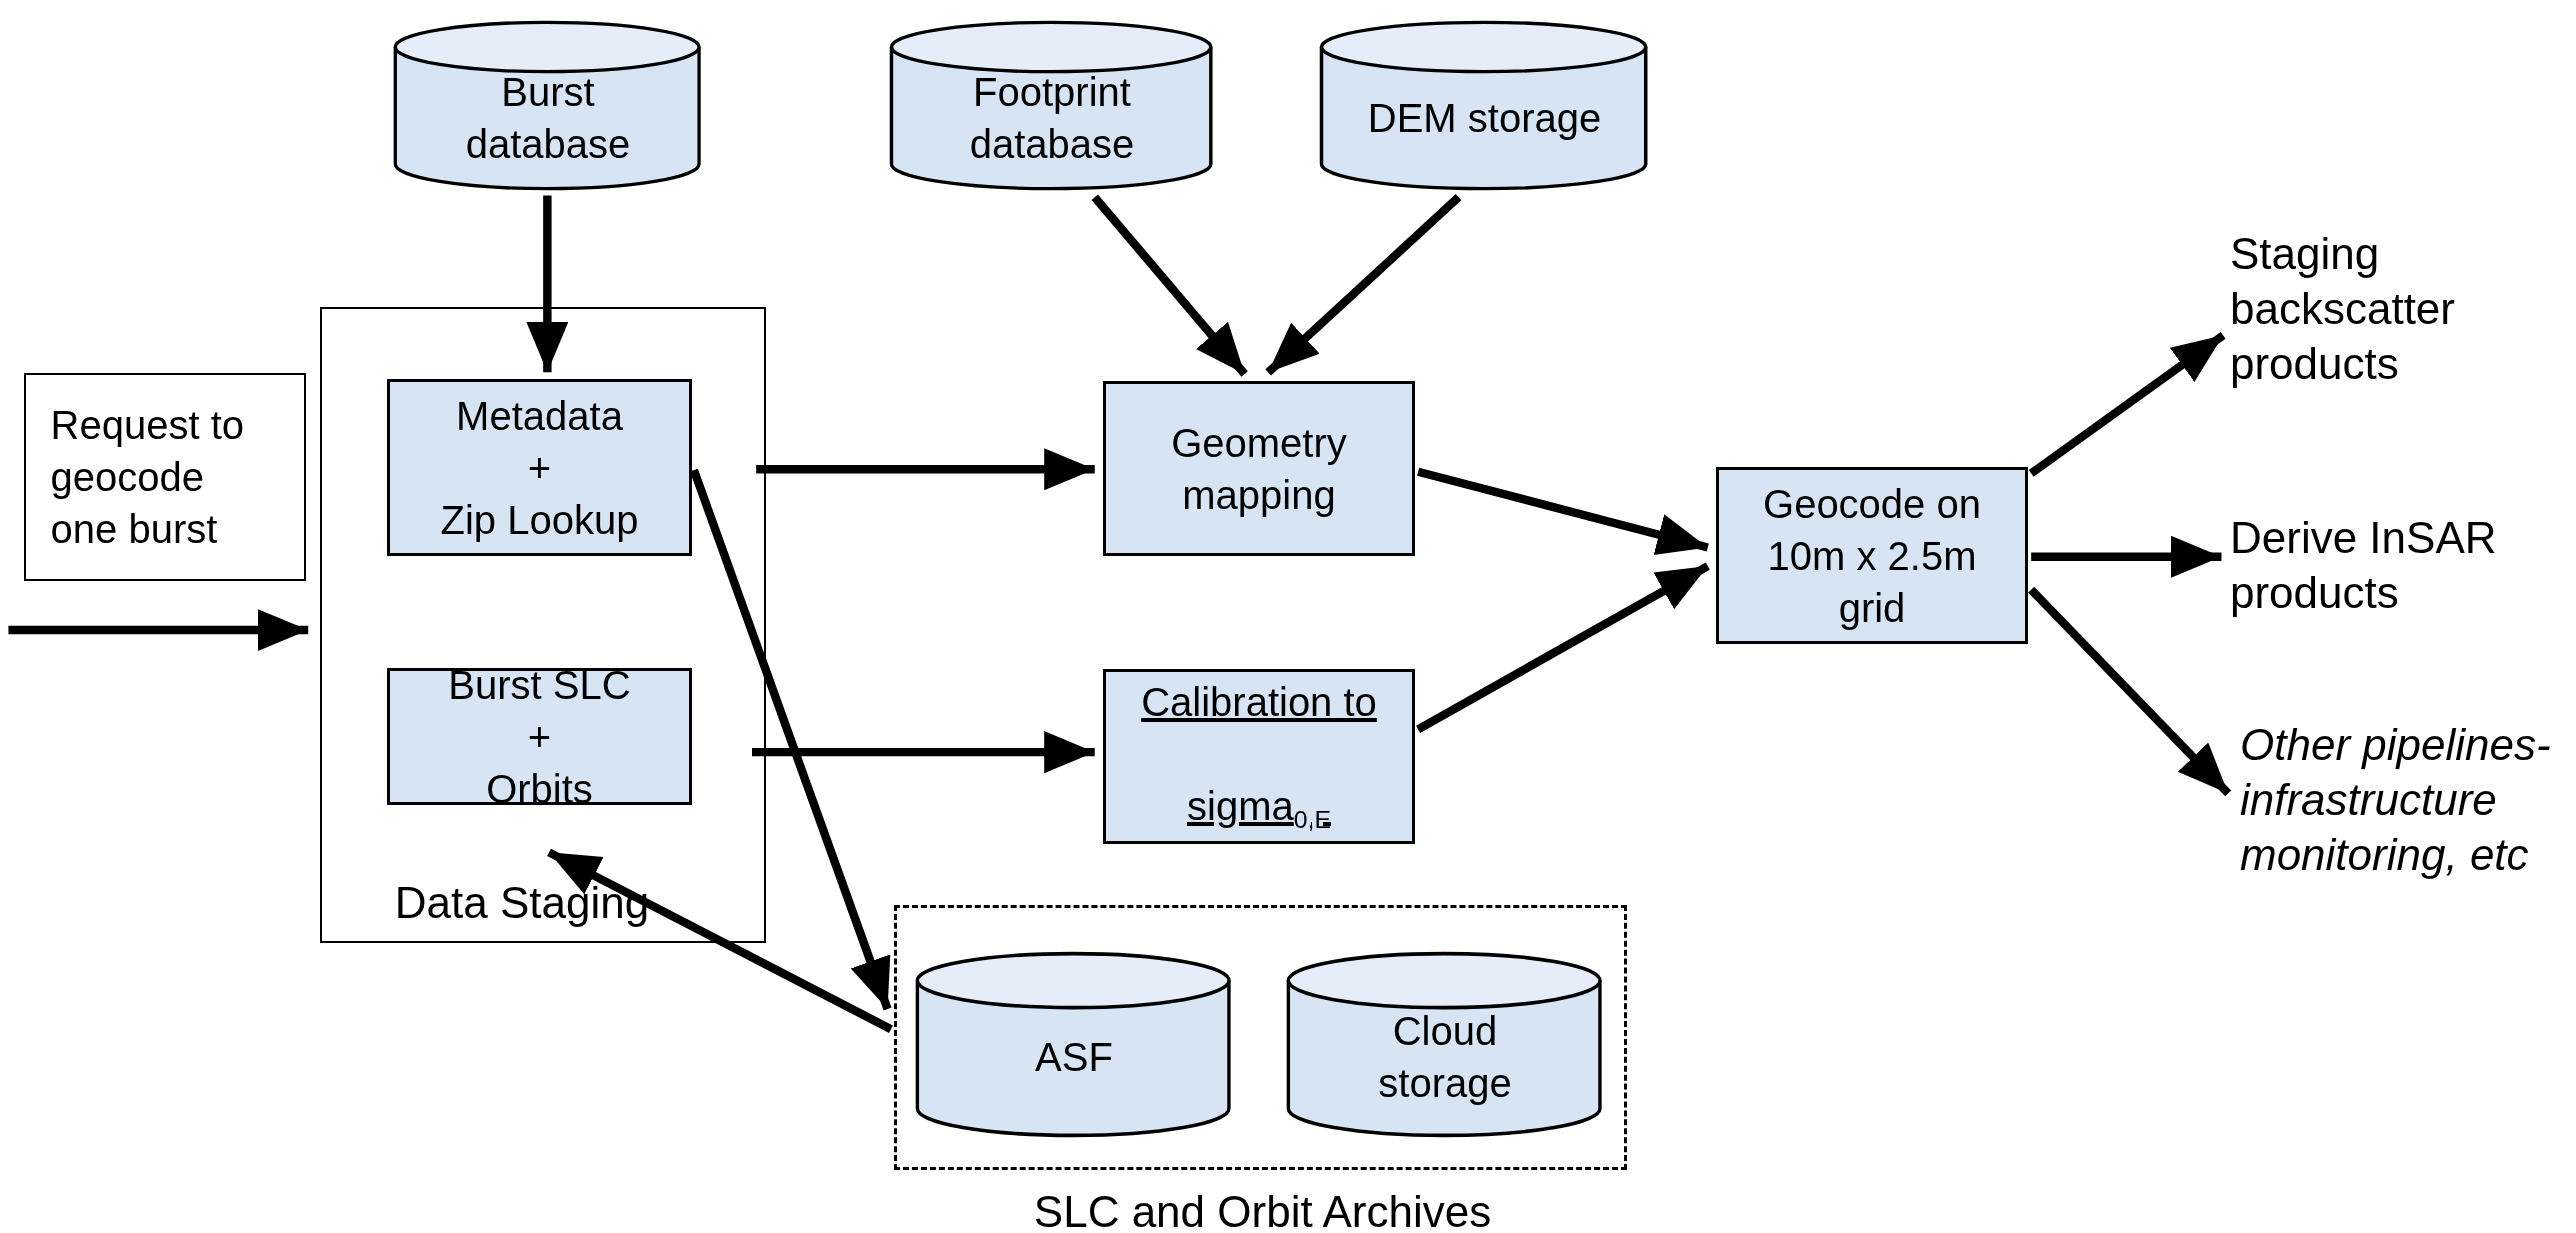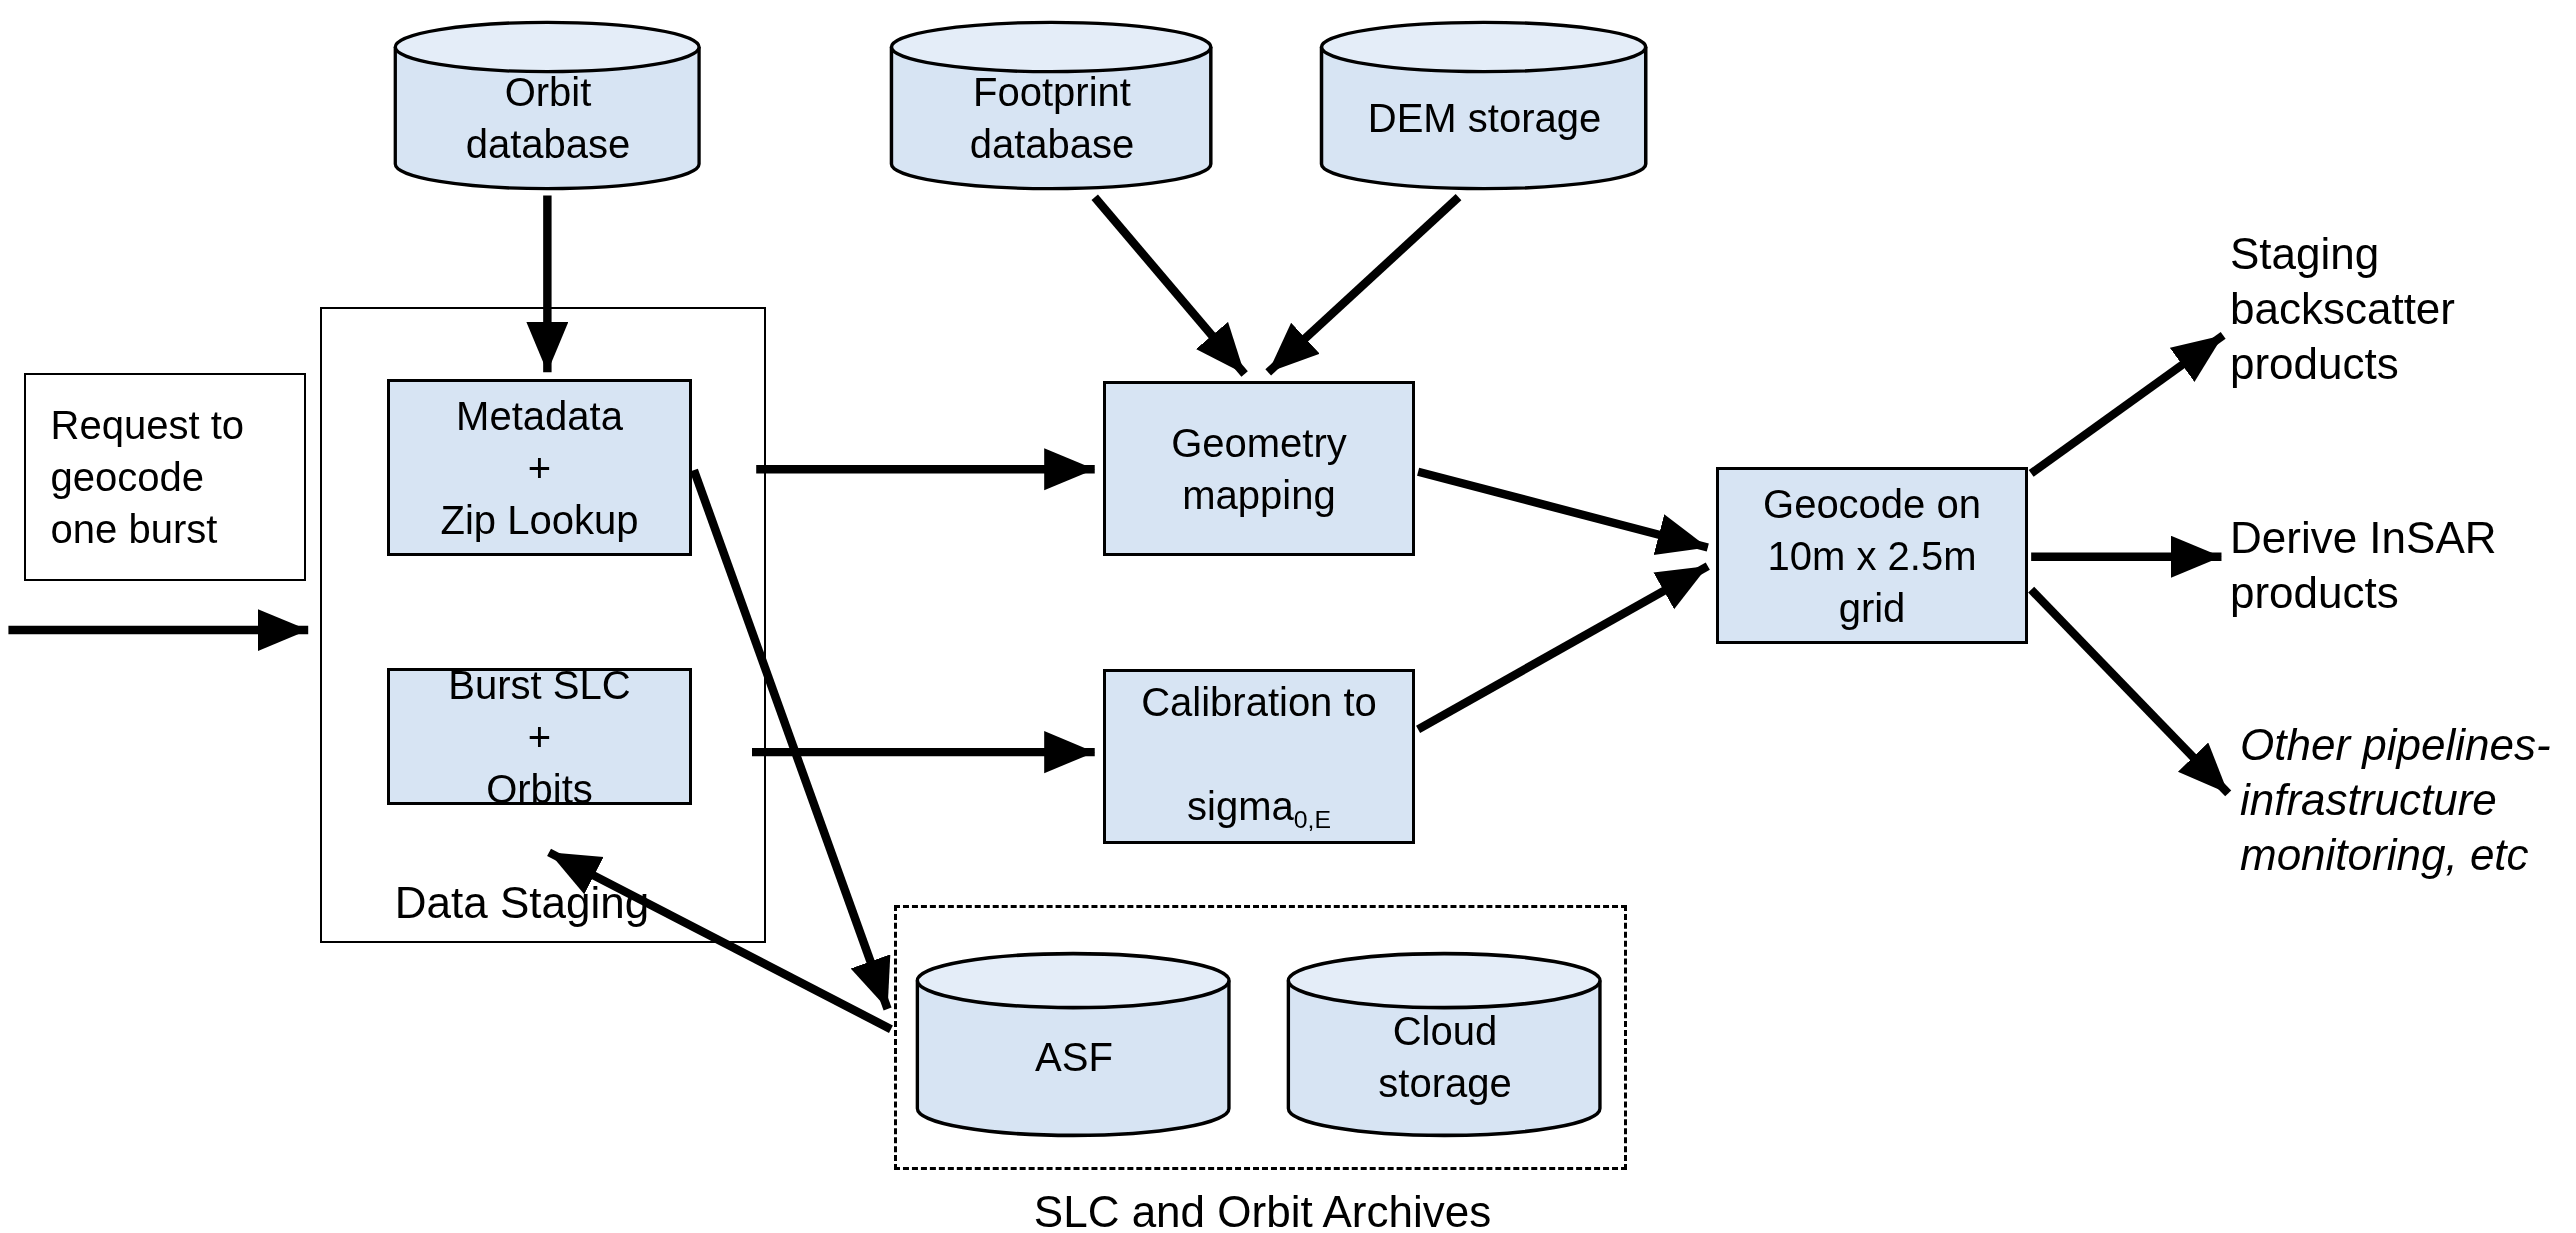--- a/index.html
+++ b/index.html
@@ -48,21 +48,21 @@
     display:flex;align-items:center;justify-content:center;
     text-align:center;
     font-size:40px;line-height:52px;
     white-space:pre-line;
   }
   .free-text{
     position:absolute;
     font-size:44px;line-height:55px;
     white-space:pre-line;
   }
-  .cal-label{font-size:40px;line-height:52px;text-align:center;}
+  .cal-label{font-size:40px;line-height:52px;text-align:center;text-decoration:underline;}
   .cal-label sub{
     font-size:0.62em;
     vertical-align:baseline;
     position:relative;bottom:-0.35em;margin-top:32px;
   }
   svg.connectors{
     position:absolute;left:0;top:0;
     z-index:10;
     pointer-events:none;
   }
@@ -77,21 +77,21 @@
   <div class="group-label" style="left:320px;top:877px;width:404px;">Data Staging</div>
 
   <div class="node group-dashed" style="left:894px;top:905px;width:733px;height:265px;"></div>
   <div class="group-label" style="left:968px;top:1186px;width:589px;">SLC and Orbit Archives</div>
 
   <div class="node cylinder" style="left:392px;top:18.5px;width:312px;height:173px;">
     <svg class="cyl-shape" viewBox="0 0 380 210" preserveAspectRatio="none">
       <path class="cyl-body" d="M4 34 L4 176 A185 30 0 0 0 374 176 L374 34"></path>
       <ellipse class="cyl-top" cx="189" cy="34" rx="185" ry="30"></ellipse>
     </svg>
-    <div class="cyl-label">Orbit
+    <div class="cyl-label">Burst
 database</div>
   </div>
 
   <div class="node cylinder" style="left:888px;top:18.5px;width:328px;height:173px;">
     <svg class="cyl-shape" viewBox="0 0 380 210" preserveAspectRatio="none">
       <path class="cyl-body" d="M4 34 L4 176 A185 30 0 0 0 374 176 L374 34"></path>
       <ellipse class="cyl-top" cx="189" cy="34" rx="185" ry="30"></ellipse>
     </svg>
     <div class="cyl-label">Footprint
 database</div>

